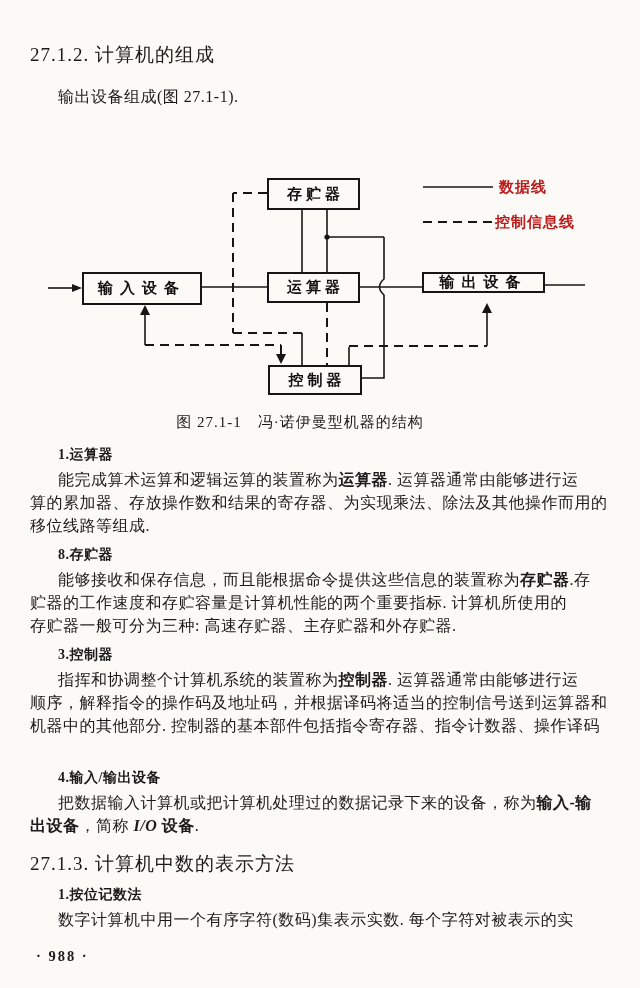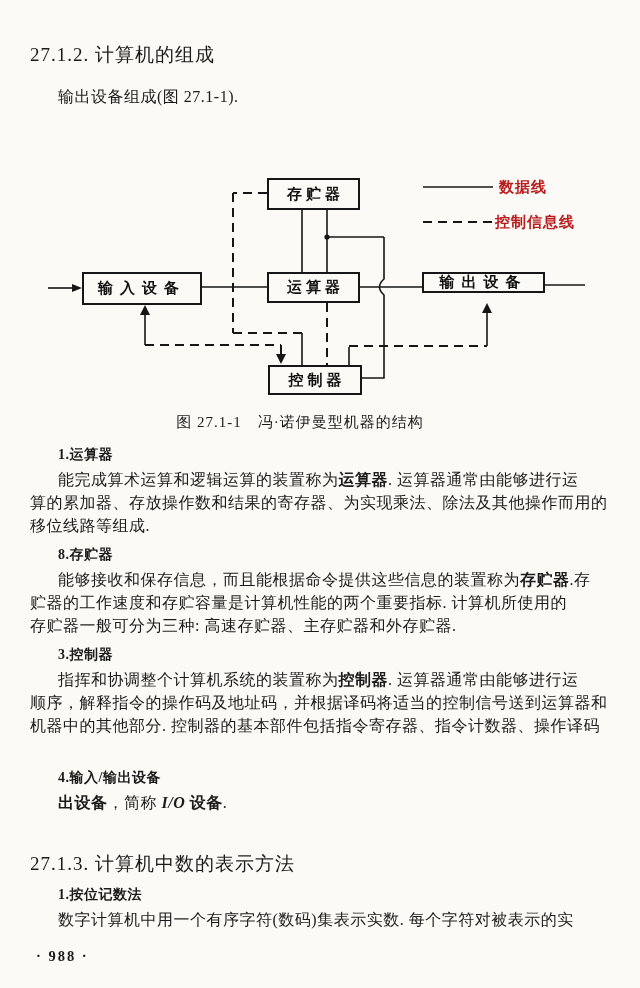--- a/index.html
+++ b/index.html
@@ -150,20 +150,21 @@
   <div class="para">
       <div class="tl"><span>指挥和协调整个计算机系统的装置称为</span><span class="b">控制器</span><span>. 运算器通常由能够进行运</span></div>
       <div class="tl"><span>顺序，解释指令的操作码及地址码，并根据译码将适当的控制信号送到运算器和</span></div>
       <div class="tl"><span>机器中的其他部分. 控制器的基本部件包括指令寄存器、指令计数器、操作译码</span></div>
     </div>
 </div>
 
 <div class="abs" style="left:30px;top:767px;">
   <div class="sec-h">4.输入/输出设备</div>
   <div class="para">
+      <div class="tl"><span>把数据输入计算机或把计算机处理过的数据记录下来的设备，称为</span><span class="b">输入-输</span></div>
       <div class="tl"><span class="b">出设备</span><span>，简称 </span><span class="b i">I/O </span><span class="b">设备</span><span>.</span></div>
     </div>
 </div>
 
 <div class="abs h1" style="left:30px;top:851px;">27.1.3. 计算机中数的表示方法</div>
 
 <div class="abs" style="left:30px;top:884px;">
   <div class="sec-h">1.按位记数法</div>
   <div class="para">
       <div class="tl"><span>数字计算机中用一个有序字符(数码)集表示实数.  每个字符对被表示的实</span></div>

